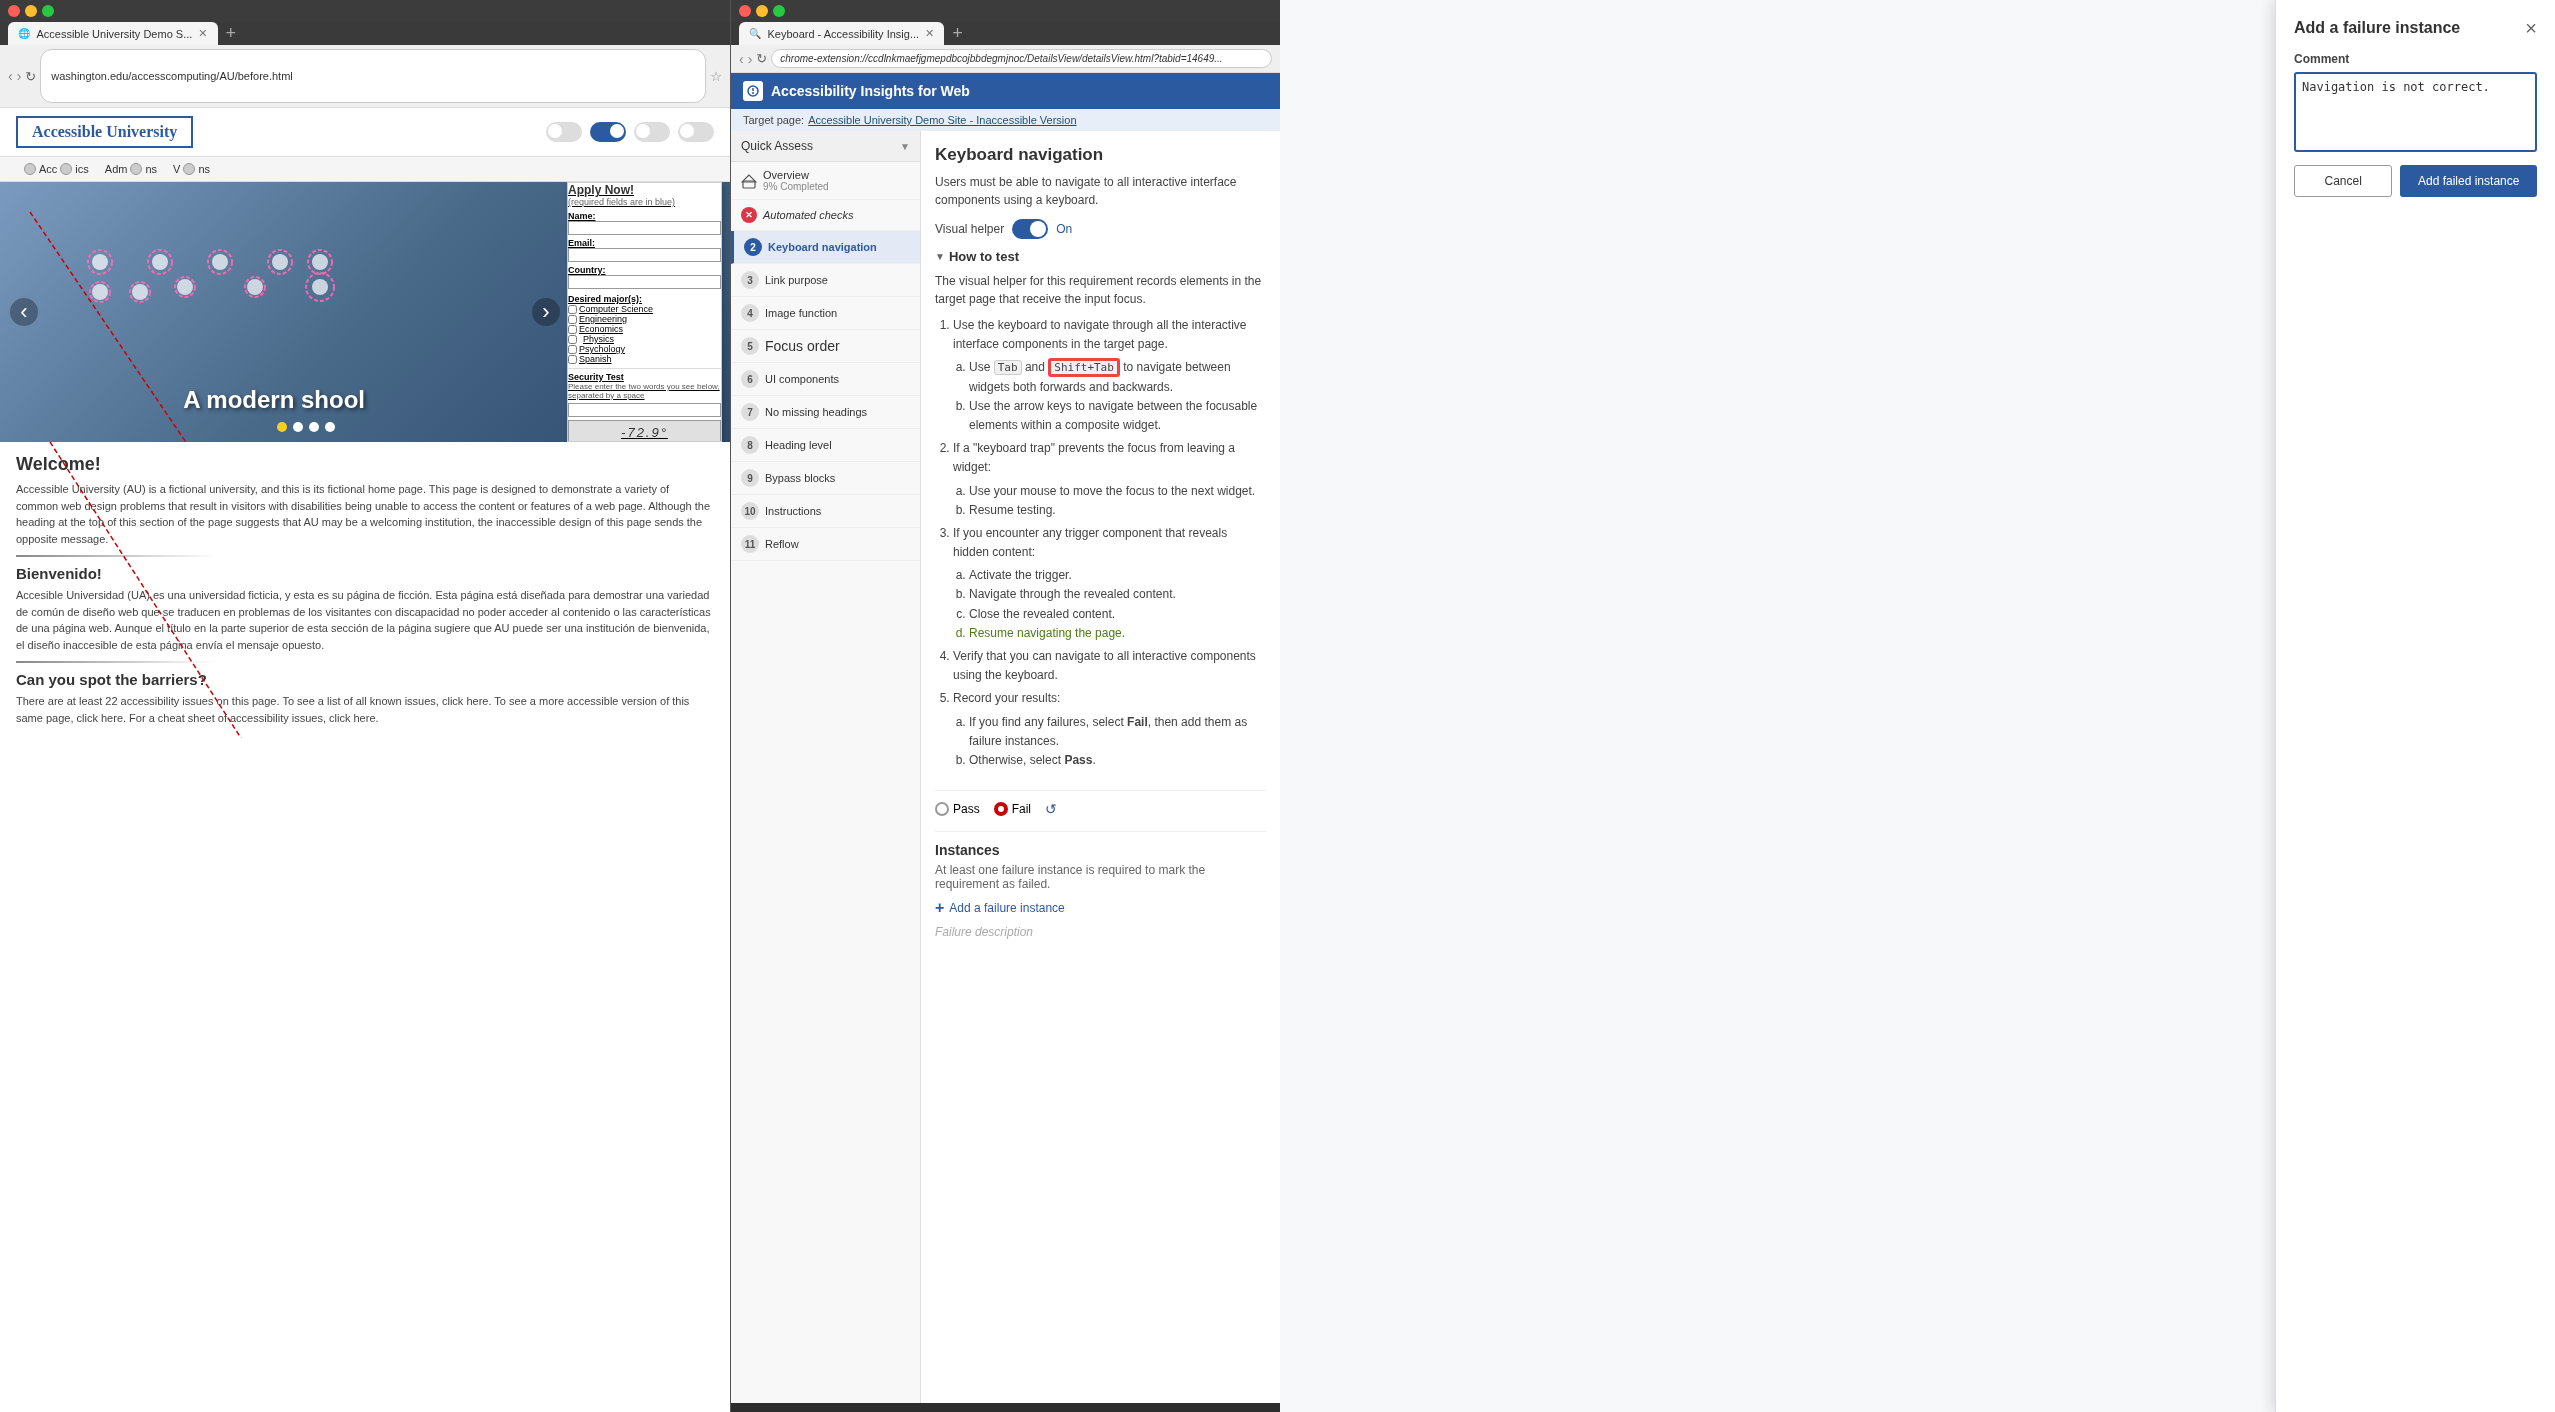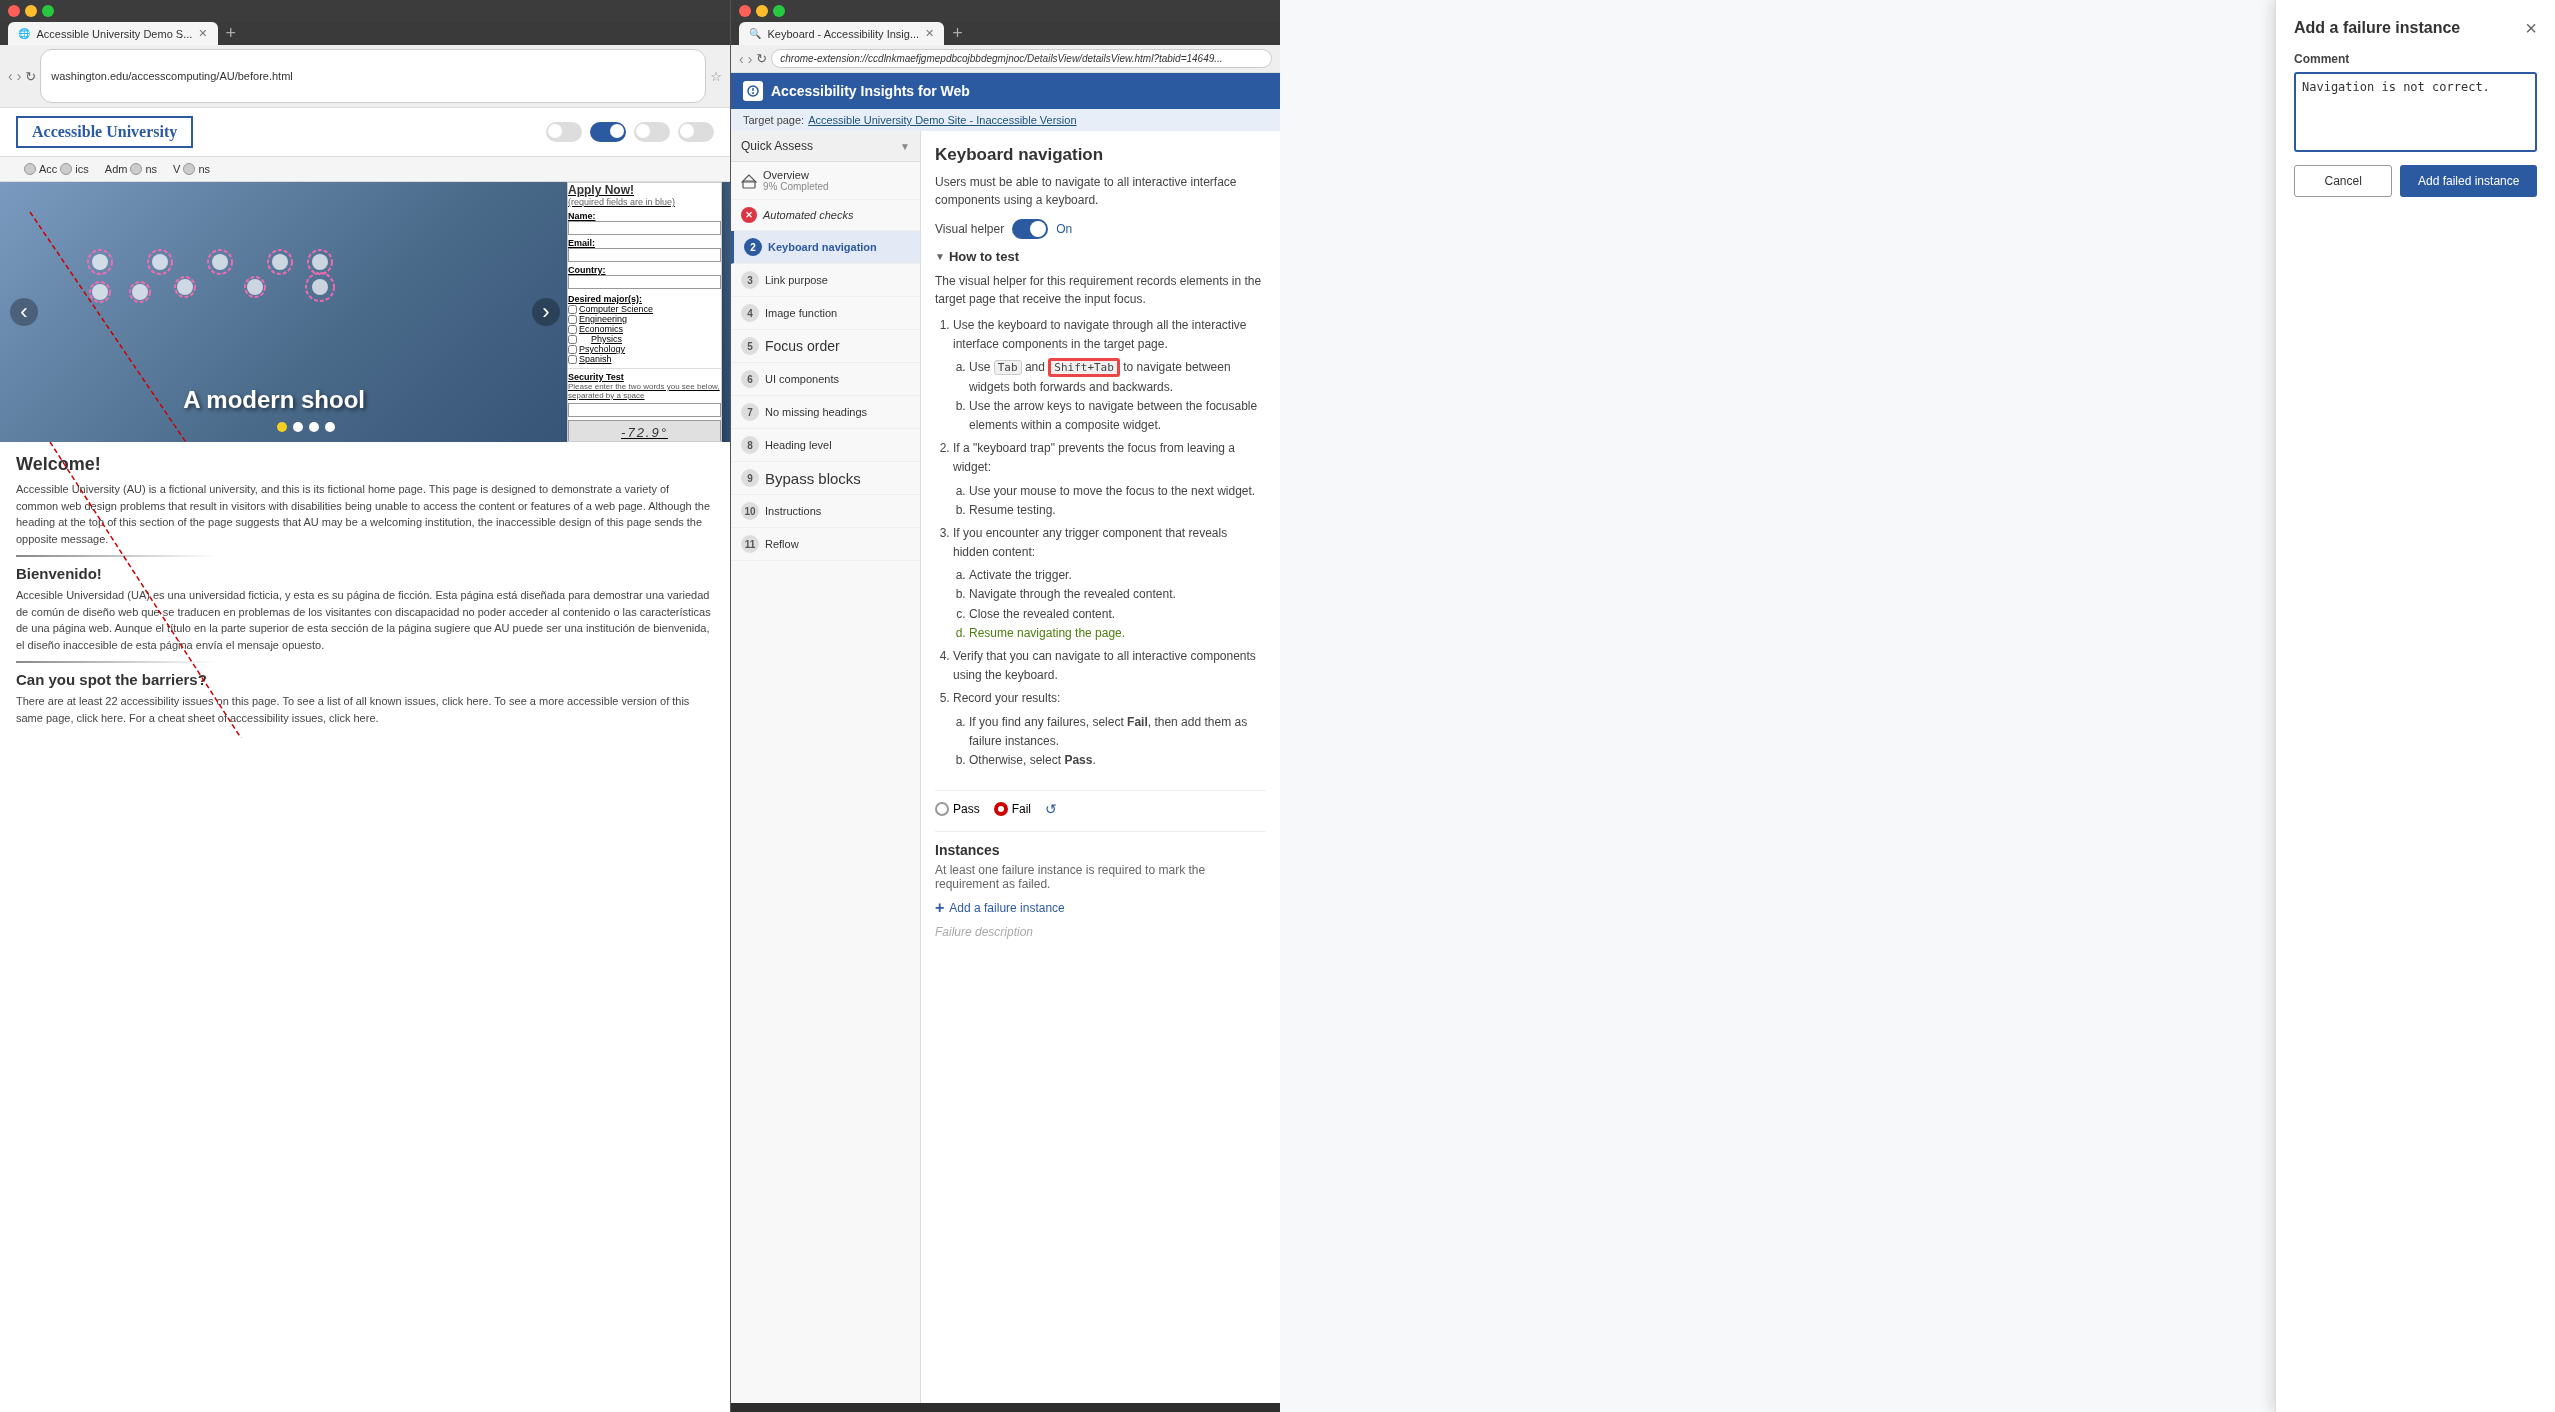--- a/index.html
+++ b/index.html
@@ -132,21 +132,21 @@
                 <span>Computer Science</span>
               </div>
             <div style="display:flex;align-items:center;gap:2px;">
                 <input type="checkbox" style="width: 9px; height: 9px;">
                 <span>Engineering</span>
               </div>
             <div style="display:flex;align-items:center;gap:2px;">
                 <input type="checkbox" style="width: 9px; height: 9px;">
                 <span>Economics</span>
               </div>
-            <div style="display:flex;align-items:flex-end;gap:14px;">
+            <div style="display:flex;align-items:flex-end;gap:6px;">
                 <input type="checkbox" style="width: 9px; height: 9px;">
                 <span>Physics</span>
               </div>
             <div style="display:flex;align-items:center;gap:2px;">
                 <input type="checkbox" style="width: 9px; height: 9px;">
                 <span>Psychology</span>
               </div>
             <div style="display:flex;align-items:center;gap:2px;">
                 <input type="checkbox" style="width: 9px; height: 9px;">
                 <span>Spanish</span>
@@ -278,21 +278,21 @@
             <span style="font-size:11px;color:#333;">No missing headings</span>
           </div>
 
           <div style="display:flex;align-items:center;gap:6px;padding:7px 10px;cursor:pointer;border-bottom:1px solid #eee;">
             <div style="width:18px;height:18px;border-radius:50%;background:#ddd;display:flex;align-items:center;justify-content:center;font-size:10px;font-weight:bold;color:#555;flex-shrink:0;">8</div>
             <span style="font-size:11px;color:#333;">Heading level</span>
           </div>
 
           <div style="display:flex;align-items:center;gap:6px;padding:7px 10px;cursor:pointer;border-bottom:1px solid #eee;">
             <div style="width:18px;height:18px;border-radius:50%;background:#ddd;display:flex;align-items:center;justify-content:center;font-size:10px;font-weight:bold;color:#555;flex-shrink:0;">9</div>
-            <span style="font-size:15px;color:#333;">Bypass blocks</span>
+            <span style="font-size:11px;color:#333;">Bypass blocks</span>
           </div>
 
           <div style="display:flex;align-items:center;gap:6px;padding:7px 10px;cursor:pointer;border-bottom:1px solid #eee;">
             <div style="width:18px;height:18px;border-radius:50%;background:#ddd;display:flex;align-items:center;justify-content:center;font-size:10px;font-weight:bold;color:#555;flex-shrink:0;">10</div>
             <span style="font-size:11px;color:#333;">Instructions</span>
           </div>
 
           <div style="display:flex;align-items:center;gap:6px;padding:7px 10px;cursor:pointer;border-bottom:1px solid #eee;">
             <div style="width:18px;height:18px;border-radius:50%;background:#ddd;display:flex;align-items:center;justify-content:center;font-size:10px;font-weight:bold;color:#555;flex-shrink:0;">11</div>
             <span style="font-size:11px;color:#333;">Reflow</span>

